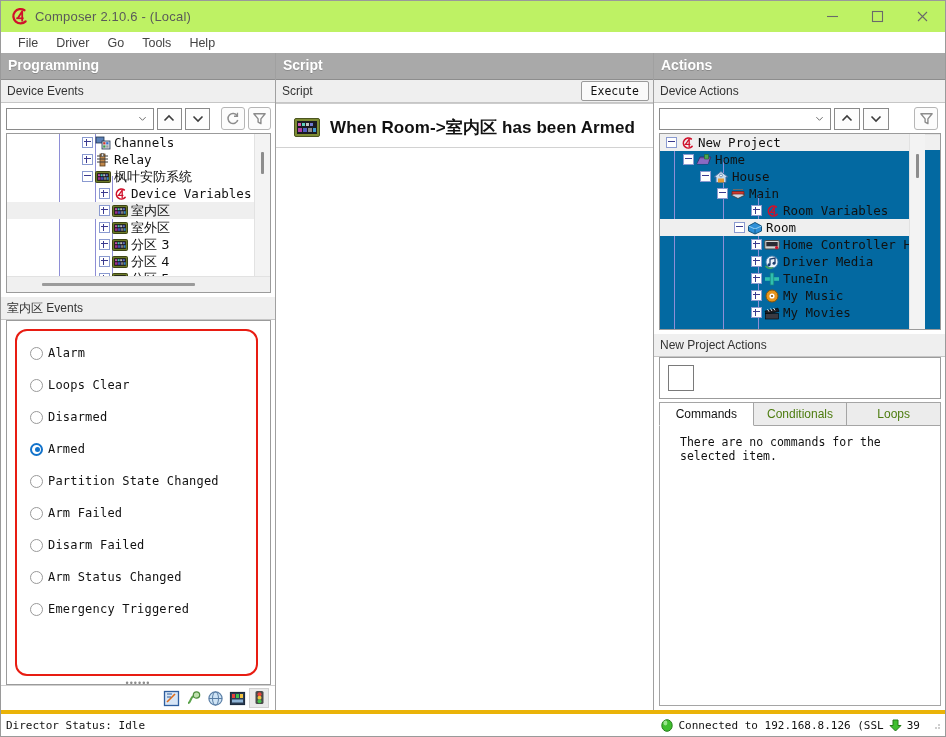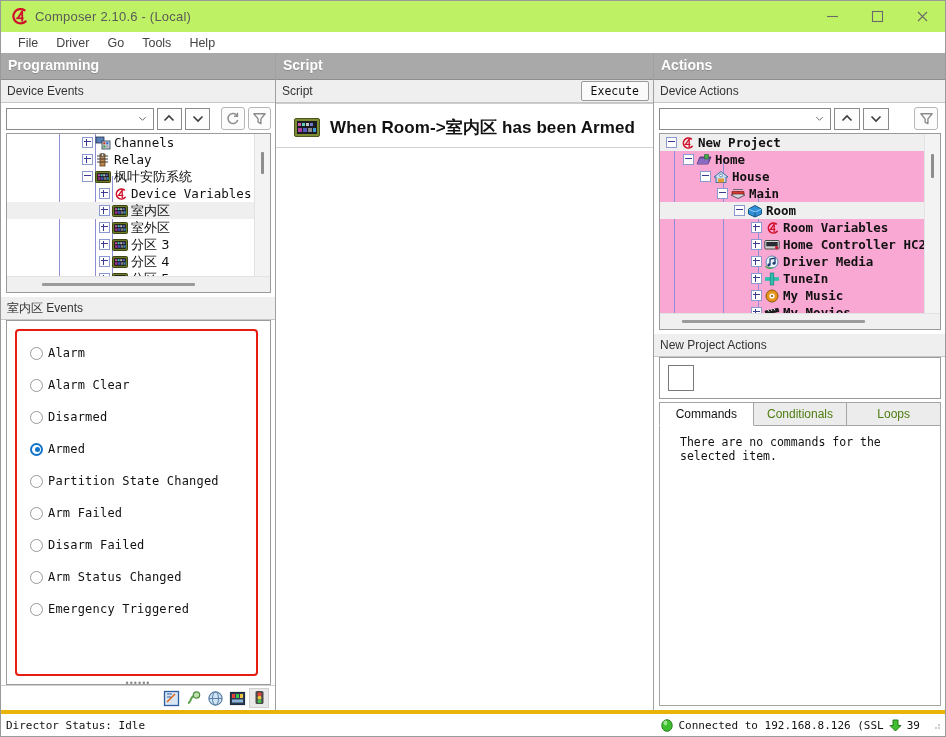--- a/index.html
+++ b/index.html
@@ -172,21 +172,21 @@
     background:#fff;
     flex:1 1 auto;
     min-height:0;
     display:flex;flex-direction:column;
     box-sizing:border-box;
     position:relative;
   }
   .events-inner{
     margin:8px 12px 8px 8px;
     border:2px solid #e81c12;
-    border-radius:4px;
+    border-radius:12px;
     flex:1 1 auto;
     padding:6px 0 0 0;
     min-height:0;
     box-sizing:border-box;
   }
   .radio-row{
     height:32px;display:flex;align-items:center;padding-left:13px;
   }
   .radio{
     width:13px;height:13px;border-radius:50%;
@@ -242,23 +242,23 @@
     font-family:"Liberation Sans", sans-serif;
     font-weight:bold;font-size:17px;color:#111;letter-spacing:.1px;
   }
   .script-sep{
     position:absolute;left:0;right:0;top:43px;height:1px;background:#d2d2d2;
   }
   
   .actions-tree-box{
     margin:0 4px 0 5px;
     border:1px solid #9b9b9b;
-    background:#f9a8d4;
+    background:#0369a1;
     height:197px;flex:0 0 197px;
-    display:flex;flex-direction:column;box-sizing:border-box;font-weight:bold;
+    display:flex;flex-direction:row;box-sizing:border-box;
   }
   .np-actions{
     margin-top:4px;
   }
   .np-box{
     margin:0 4px 0 5px;border:1px solid #9b9b9b;background:#fff;
     height:42px;flex:0 0 42px;display:flex;align-items:center;padding-left:8px;
     box-sizing:border-box;
   }
   .np-square{width:26px;height:26px;border:1px solid #7a7a7a;background:#fff;box-sizing:border-box;}
@@ -538,21 +538,21 @@
 
       <div class="sub-header" style="margin-top:4px">室内区 Events</div>
       <div class="events-wrap">
         <div class="events-inner" id="events-list">
             <div class="radio-row">
               <span class="radio"></span>
               <span class="radio-label">Alarm</span>
             </div>
             <div class="radio-row">
               <span class="radio"></span>
-              <span class="radio-label">Alarm Clear</span>
+              <span class="radio-label">Loops Clear</span>
             </div>
             <div class="radio-row">
               <span class="radio"></span>
               <span class="radio-label">Disarmed</span>
             </div>
             <div class="radio-row">
               <span class="radio on"></span>
               <span class="radio-label">Armed</span>
             </div>
             <div class="radio-row">
@@ -714,39 +714,39 @@
               <div class="trow">
                 <span style="width: 57px; flex: 0 0 57px;"></span>
                 <span class="expander"></span>
                 <span class="ticon"><svg viewBox="0 0 16 14" width="16" height="14">
                     <path d="M1 8 L8 4.5 L15 8 L8 11.5 Z" fill="#cfd8e4" stroke="#3a3a3a" stroke-width=".8"></path>
                     <path d="M2 4.5 L14 4.5 L14 7 L2 7 Z" fill="#d03a2f" stroke="#7a1f18" stroke-width=".7"></path>
                     <path d="M3 2.5 L13 2.5" stroke="#6a6a6a" stroke-width="1"></path>
                   </svg></span>
                 <span class="tlabel">Main</span>
               </div>
+              <div class="trow">
+                <span style="width: 91px; flex: 0 0 91px;"></span>
+                <span class="expander plus"></span>
+                <span class="ticon"><svg viewBox="0 0 16 14" width="16" height="14">
+                    <path d="M12.3 3 A5 5 0 1 0 13.1 10.4" stroke="#d0112b" stroke-width="1.6" fill="none" stroke-linecap="round"></path>
+                    <path d="M6.6 8.4 L10.2 3 L10.2 11.4" stroke="#d0112b" stroke-width="1.3" fill="none" stroke-linejoin="round"></path>
+                    <path d="M5.4 8.4 L11.4 8.4" stroke="#d0112b" stroke-width="1.2"></path>
+                  </svg></span>
+                <span class="tlabel">Room Variables</span>
+              </div>
               <div class="trow sel">
                 <span style="width: 74px; flex: 0 0 74px;"></span>
                 <span class="expander"></span>
                 <span class="ticon"><svg viewBox="0 0 16 14" width="16" height="14">
                     <path d="M8 1.5 L14.5 5 L14.5 10 L8 13 L1.5 10 L1.5 5 Z" fill="#2f8fd8" stroke="#14557f" stroke-width="1"></path>
                     <path d="M1.5 5 L8 8 L14.5 5" fill="none" stroke="#9fd6f5" stroke-width=".9"></path>
                     <path d="M8 8 L8 13" stroke="#14557f" stroke-width=".9"></path>
                   </svg></span>
                 <span class="tlabel">Room</span>
-              </div>
-              <div class="trow">
-                <span style="width: 91px; flex: 0 0 91px;"></span>
-                <span class="expander plus"></span>
-                <span class="ticon"><svg viewBox="0 0 16 14" width="16" height="14">
-                    <path d="M12.3 3 A5 5 0 1 0 13.1 10.4" stroke="#d0112b" stroke-width="1.6" fill="none" stroke-linecap="round"></path>
-                    <path d="M6.6 8.4 L10.2 3 L10.2 11.4" stroke="#d0112b" stroke-width="1.3" fill="none" stroke-linejoin="round"></path>
-                    <path d="M5.4 8.4 L11.4 8.4" stroke="#d0112b" stroke-width="1.2"></path>
-                  </svg></span>
-                <span class="tlabel">Room Variables</span>
               </div>
               <div class="trow">
                 <span style="width: 91px; flex: 0 0 91px;"></span>
                 <span class="expander plus"></span>
                 <span class="ticon"><svg viewBox="0 0 16 14" width="16" height="14">
                     <rect x="0.8" y="2.5" width="14.4" height="8.5" rx="1" fill="#d5d5d5" stroke="#4a4a4a" stroke-width="1"></rect>
                     <rect x="2.3" y="4" width="11.4" height="4.3" fill="#2b2b33"></rect>
                     <circle cx="12.6" cy="9.6" r="1.6" fill="#d0112b"></circle>
                   </svg></span>
                 <span class="tlabel">Home Controller HC250</span>

